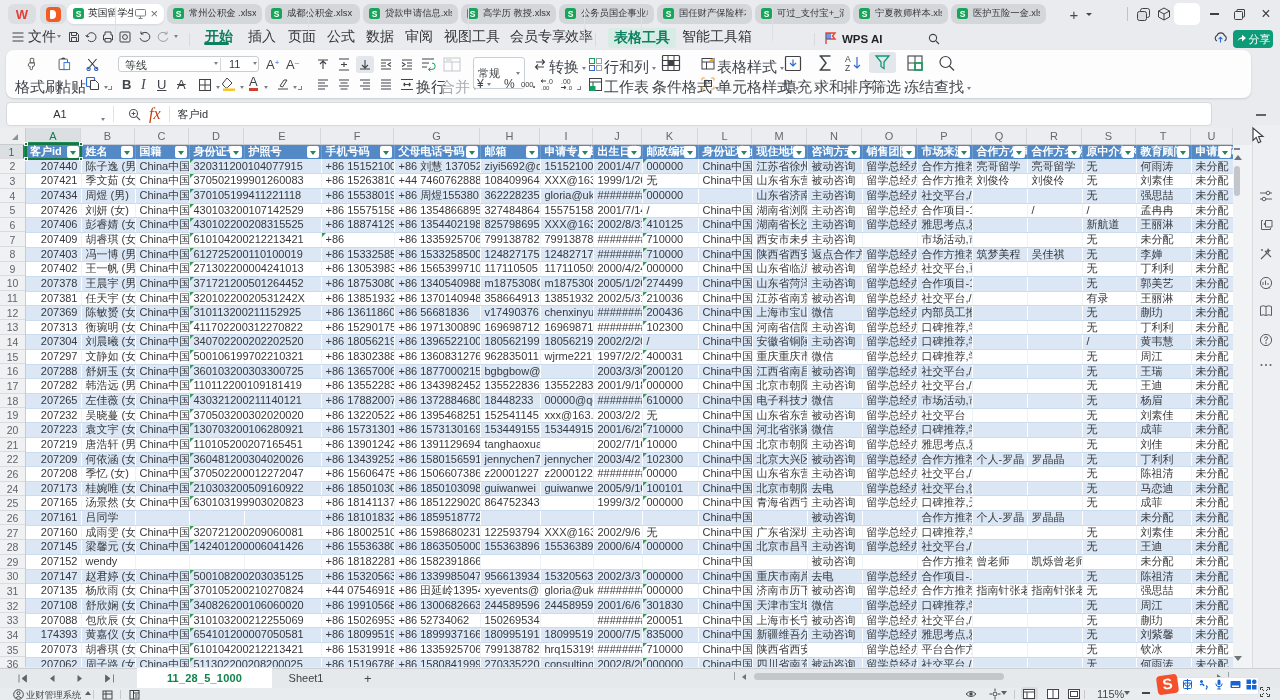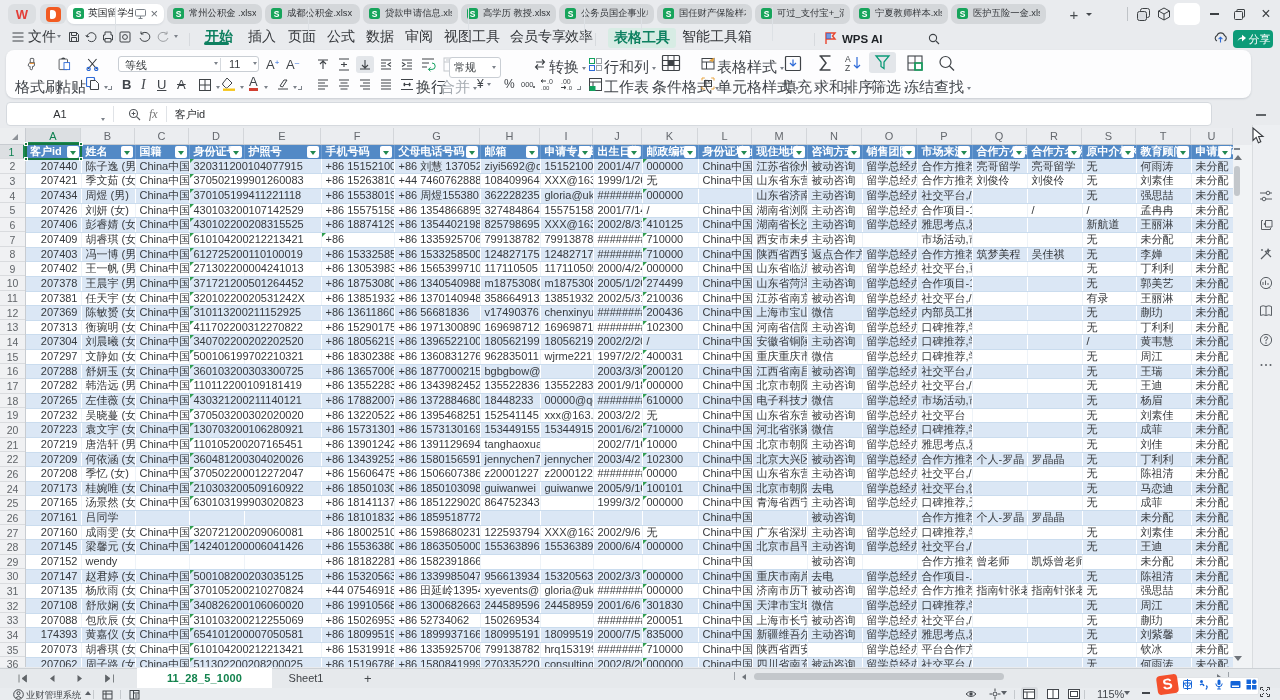--- a/index.html
+++ b/index.html
@@ -30,21 +30,21 @@
 .rl{position:absolute;font-size:15px;color:#41454a;white-space:nowrap}
 .rsep{position:absolute;width:1px;background:#dde1e5;top:7px;height:34px}
 .fbox{position:absolute;border:1px solid #c9ced4;border-radius:3px;background:#fff;color:#3c4043;font-size:11px;display:flex;align-items:center;padding:0 4px;justify-content:space-between}
 .dv{display:inline-block;width:0;height:0;border-left:2.6px solid transparent;border-right:2.6px solid transparent;border-top:3.4px solid #7c828a;margin-left:3px;vertical-align:2px}
 .ric{position:absolute;color:#3f4347}
 
 #fbar{position:absolute;left:6px;top:102px;width:1206px;height:24px;background:#fff;border:1px solid #d5d9de;border-radius:4px;display:flex;align-items:center}
 #fbar .nb{width:106px;text-align:center;font-size:11px;color:#2f3235;position:relative}
 #fbar .nb i{position:absolute;right:8px;top:10px;width:0;height:0;border-left:2.6px solid transparent;border-right:2.6px solid transparent;border-top:3.4px solid #7c828a}
 #fbar .dvl{width:1px;height:16px;background:#e0e3e7}
-#fbar .fx{font-style:italic;font-family:"Liberation Serif",serif;color:#737373;font-size:12px;margin:0 8px}
+#fbar .fx{font-style:italic;font-family:"Liberation Serif",serif;color:#c2410c;font-size:16px;margin:0 8px}
 #fbar .ct{font-size:11px;color:#2f3235;margin-left:8px}
 
 #colstrip{position:absolute;left:0;top:128px;width:1233px;height:16.6px;background:#ebedf0;border-bottom:1px solid #c8ccd1}
 .cl{position:absolute;top:128px;height:16px;text-align:center;font-size:11px;color:#64686e;border-right:1px solid #d3d6da;line-height:16px}
 .cl.sel{background:#dcdfe2;color:#0e8050;border-bottom:2px solid #1c8a52}
 #corner{position:absolute;left:0;top:128px;width:26px;height:16.6px;background:#eceef0;border-right:1px solid #c8ccd1;border-bottom:1px solid #c8ccd1}
 #corner:after{content:"";position:absolute;right:7px;bottom:4px;border-left:6px solid transparent;border-bottom:6px solid #8d9298}
 
 #gridwrap{position:absolute;left:26px;top:144.6px;width:1207px;height:522.9px;overflow:hidden;background:#fff}
 #sheet{table-layout:fixed;border-collapse:collapse;width:1207px}
@@ -380,21 +380,21 @@
 <div class="rl" style="left:416px;top:78px;">换行</div>
 <div class="ric" style="left:443px;top:57px">
     <svg width="18" height="15" viewBox="0 0 18 15">
       <rect x="1" y="1" width="16" height="13" fill="none" stroke="#c3c7cc"></rect>
       <path d="M1 5 h16 M9 5 v9" stroke="#c3c7cc"></path>
       <path d="M3 3 h6" stroke="#c3c7cc"></path>
     </svg>
   </div>
 <div class="rl" style="left:440px;top:78px;color:#a5abb1">合并<span class="dv"></span></div>
 <div class="rsep" style="left:468px"></div>
-<div class="fbox" style="left:449px;top:57px;width:52px;height:21px">常规<span class="dv"></span></div>
+<div class="fbox" style="left:473px;top:57px;width:52px;height:32px">常规<span class="dv"></span></div>
 <div class="rl" style="left:477px;top:77px;font-size:12px">¥<span class="dv"></span></div>
 <div class="rl" style="left:504px;top:77px;font-size:12px">%</div>
 <div class="ric" style="left:521px;top:79px">
     <svg width="15" height="10" viewBox="0 0 15 10">
       <text x="0" y="8" font-size="7.5" fill="#3f4347">000</text>
       <circle cx="13" cy="8" r="1" fill="#3f4347"></circle>
     </svg>
   </div>
 <div class="ric" style="left:541px;top:77px">
     <svg width="15" height="13" viewBox="0 0 15 13">

